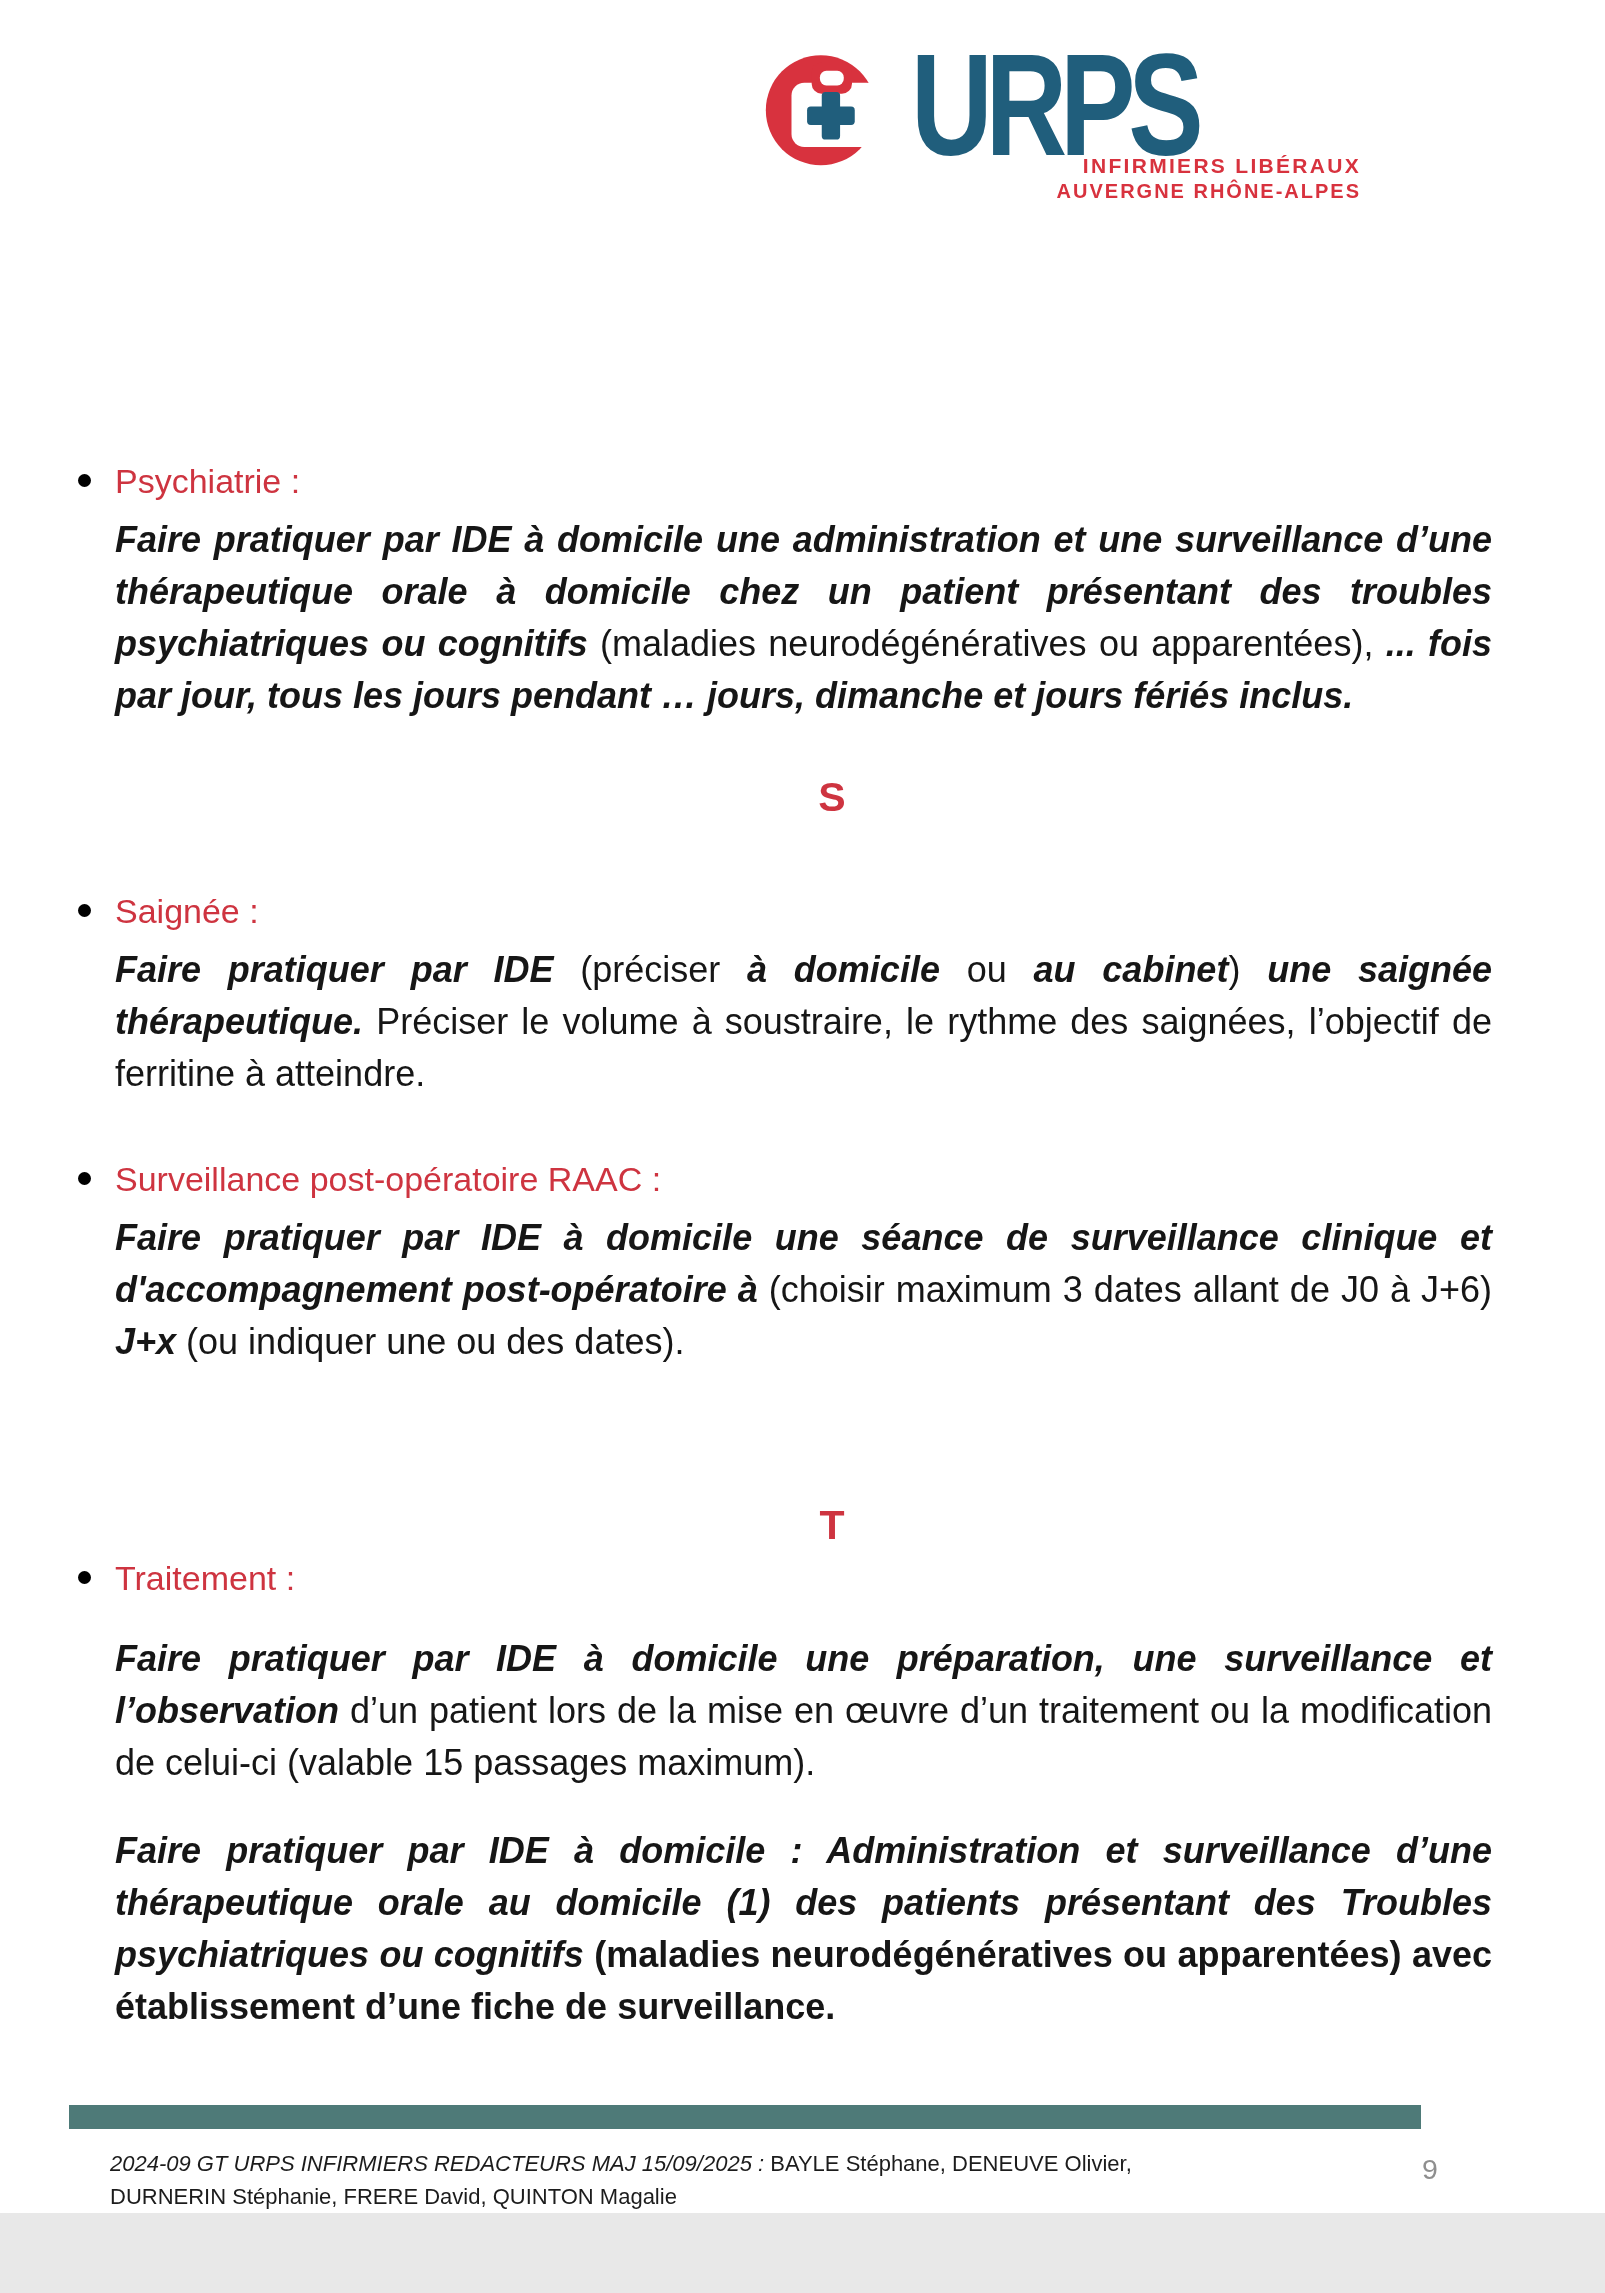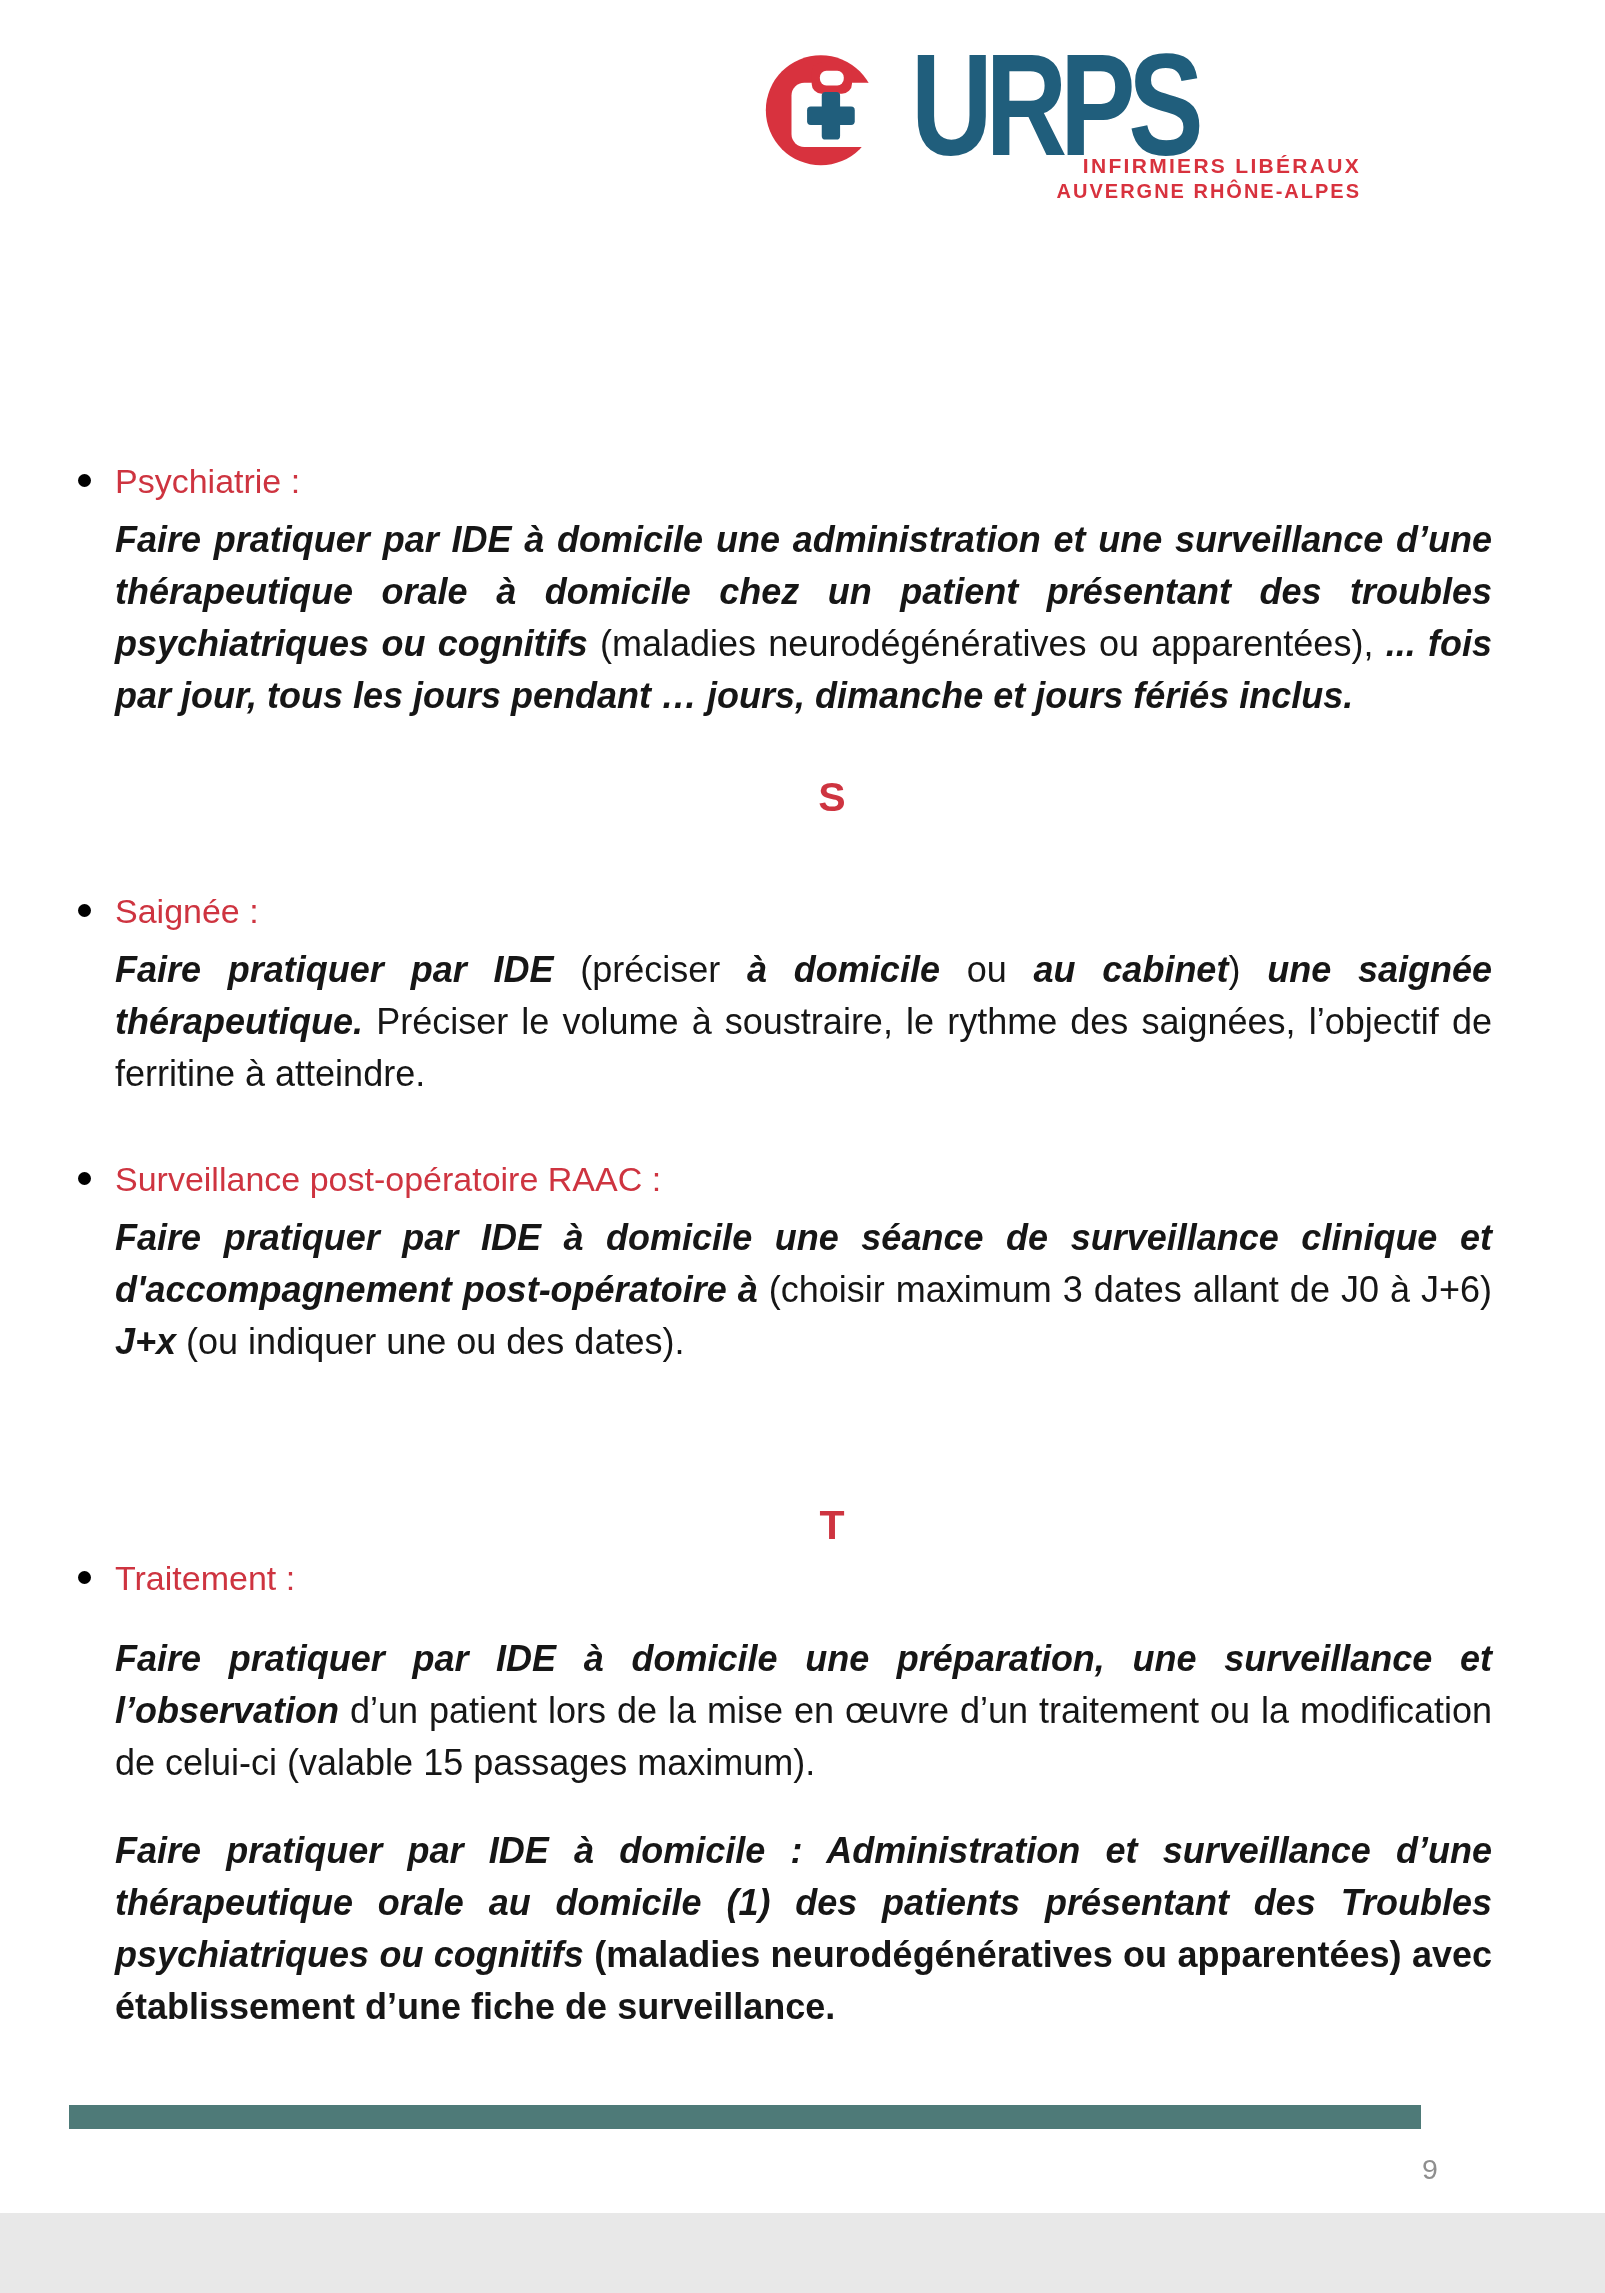--- a/index.html
+++ b/index.html
@@ -120,16 +120,17 @@
     <p class="letter-header">T</p>
   </div>
 
   <div class="block" style="top:1554px">
     <h2 class="section-title" style="margin-bottom:31px"><span class="bullet"></span><span>Traitement :</span></h2>
     <p class="body-par" style="margin-bottom:36px"><span class="bi">Faire pratiquer par IDE à domicile une préparation, une surveillance et l’observation </span><span>d’un patient lors de la mise en œuvre d’un traitement ou la modification de celui-ci (valable 15 passages maximum).</span></p>
     <p class="body-par"><span class="bi">Faire pratiquer par IDE à domicile :  Administration et surveillance d’une thérapeutique orale au domicile (1) des patients présentant des Troubles psychiatriques ou cognitifs </span><span class="b">(maladies neurodégénératives ou apparentées) avec établissement d’une fiche de surveillance.</span></p>
   </div>
 
   <div class="footer-bar"></div>
+  <div class="footer-text"><span class="i">2024-09 GT URPS INFIRMIERS REDACTEURS MAJ 15/09/2025 :</span><span> BAYLE Stéphane, DENEUVE Olivier, DURNERIN Stéphanie, FRERE David, QUINTON Magalie</span></div>
   <div class="page-number">9</div>
 
 </div>
 
 
 </body></html>

